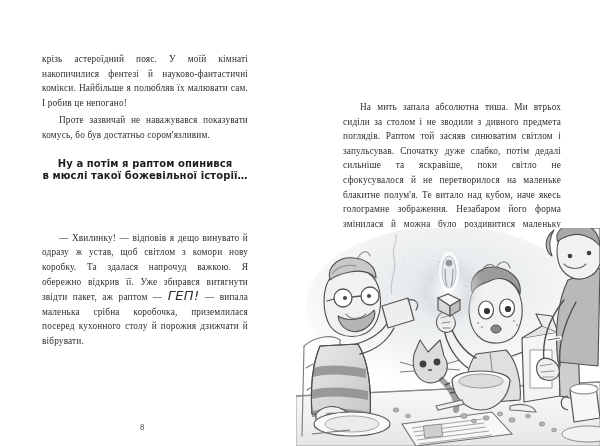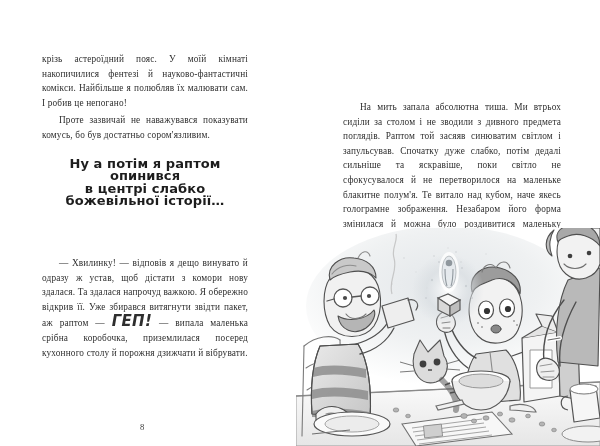--- a/index.html
+++ b/index.html
@@ -54,33 +54,33 @@
   p.body-par + p.body-par {
     margin-top: 3px;
   }
 
   
   .callout {
     margin: 15px 0 12px 0;
     text-align: center;
     font-family: "DejaVu Sans", "Liberation Sans", sans-serif;
     font-weight: bold;
-    font-size: 13px;
+    font-size: 10px;
     line-height: 12.6px;
     letter-spacing: 0.1px;
     color: #1d1d1d;
   }
   .callout .callout-line { display: block; }
 
   
   .bang {
     font-family: "DejaVu Sans", "Liberation Sans", sans-serif;
-    font-weight: bold;
+    font-weight: normal;
     font-style: italic;
-    font-size: 15px;
+    font-size: 13px;
     letter-spacing: 0.3px;
   }
 
   
   .folio {
     position: absolute;
     left: 140px;
     top: 406px;
     font-size: 8.6px;
     color: #3a3a3a;
@@ -105,25 +105,25 @@
 
   <div class="page page-left">
     <div class="text-col">
 
       <p class="body-par">крізь астероїдний пояс. У моїй кімнаті накопичилися фентезі й науково-фантастичні комікси. Найбільше я полюбляв їх малювати сам. І робив це непогано!</p>
 
       <p class="body-par indent">Проте зазвичай не наважувався показувати комусь, бо був достатньо сором'язливим.</p>
 
       <div class="callout">
         <span class="callout-line">Ну а потім я раптом опинився</span>
-        <span class="callout-line">в центрі слабко божевільної історії…</span>
+        <span class="callout-line">в мюслі такої божевільної історії…</span>
       </div>
 
 
-      <p class="body-par indent"><span>— Хвилинку! — відповів я дещо винувато й одразу ж устав, щоб дістати з комори нову здалася. Та здалася напрочуд важкою. Я обережно відкрив її. Уже збирався витягнути звідти пакет, аж раптом —</span> <span class="bang">ГЕП!</span> <span>— випала маленька срібна коробочка, приземлилася посеред кухонного столу й порожня дзижчати й вібрувати.</span></p>
+      <p class="body-par indent"><span>— Хвилинку! — відповів я дещо винувато й одразу ж устав, щоб світлом з комори нову коробку. Та здалася напрочуд важкою. Я обережно відкрив її. Уже збирався витягнути звідти пакет, аж раптом —</span> <span class="bang">ГЕП!</span> <span>— випала маленька срібна коробочка, приземлилася посеред кухонного столу й порожня дзижчати й вібрувати.</span></p>
 
     </div>
 
     <div class="folio">8</div>
   </div>
 
   <div class="page page-right">
     <div class="text-col">
       <p class="body-par indent">На мить запала абсолютна тиша. Ми втрьох сиділи за столом і не зводили з дивного предмета поглядів. Раптом той засяяв синюватим світлом і запульсував. Спочатку дуже слабко, потім дедалі сильніше та яскравіше, поки світло не сфокусувалося й не перетворилося на маленьке блакитне полум'я. Те витало над кубом, наче якесь голограмне зображення. Незабаром його форма змінилася й можна було роздивитися маленьку фігуру.</p>
     </div>

